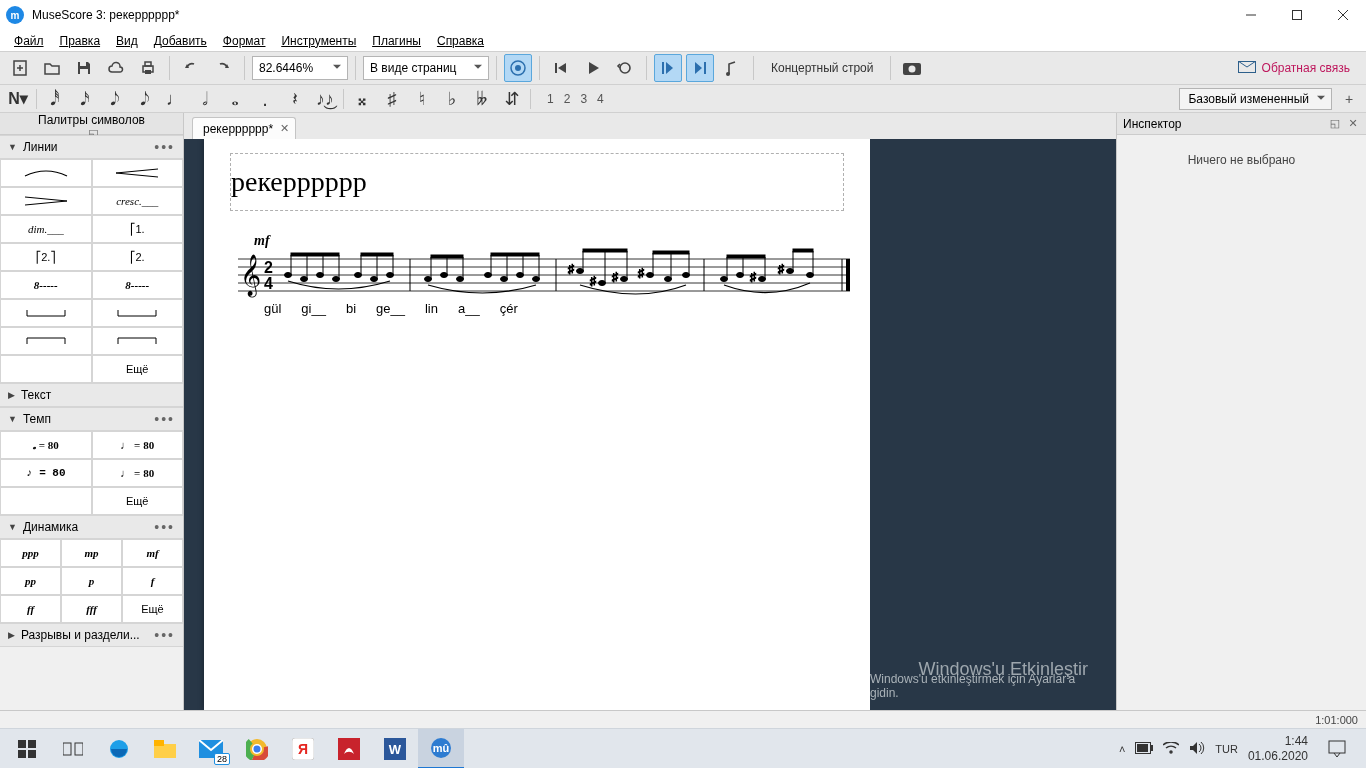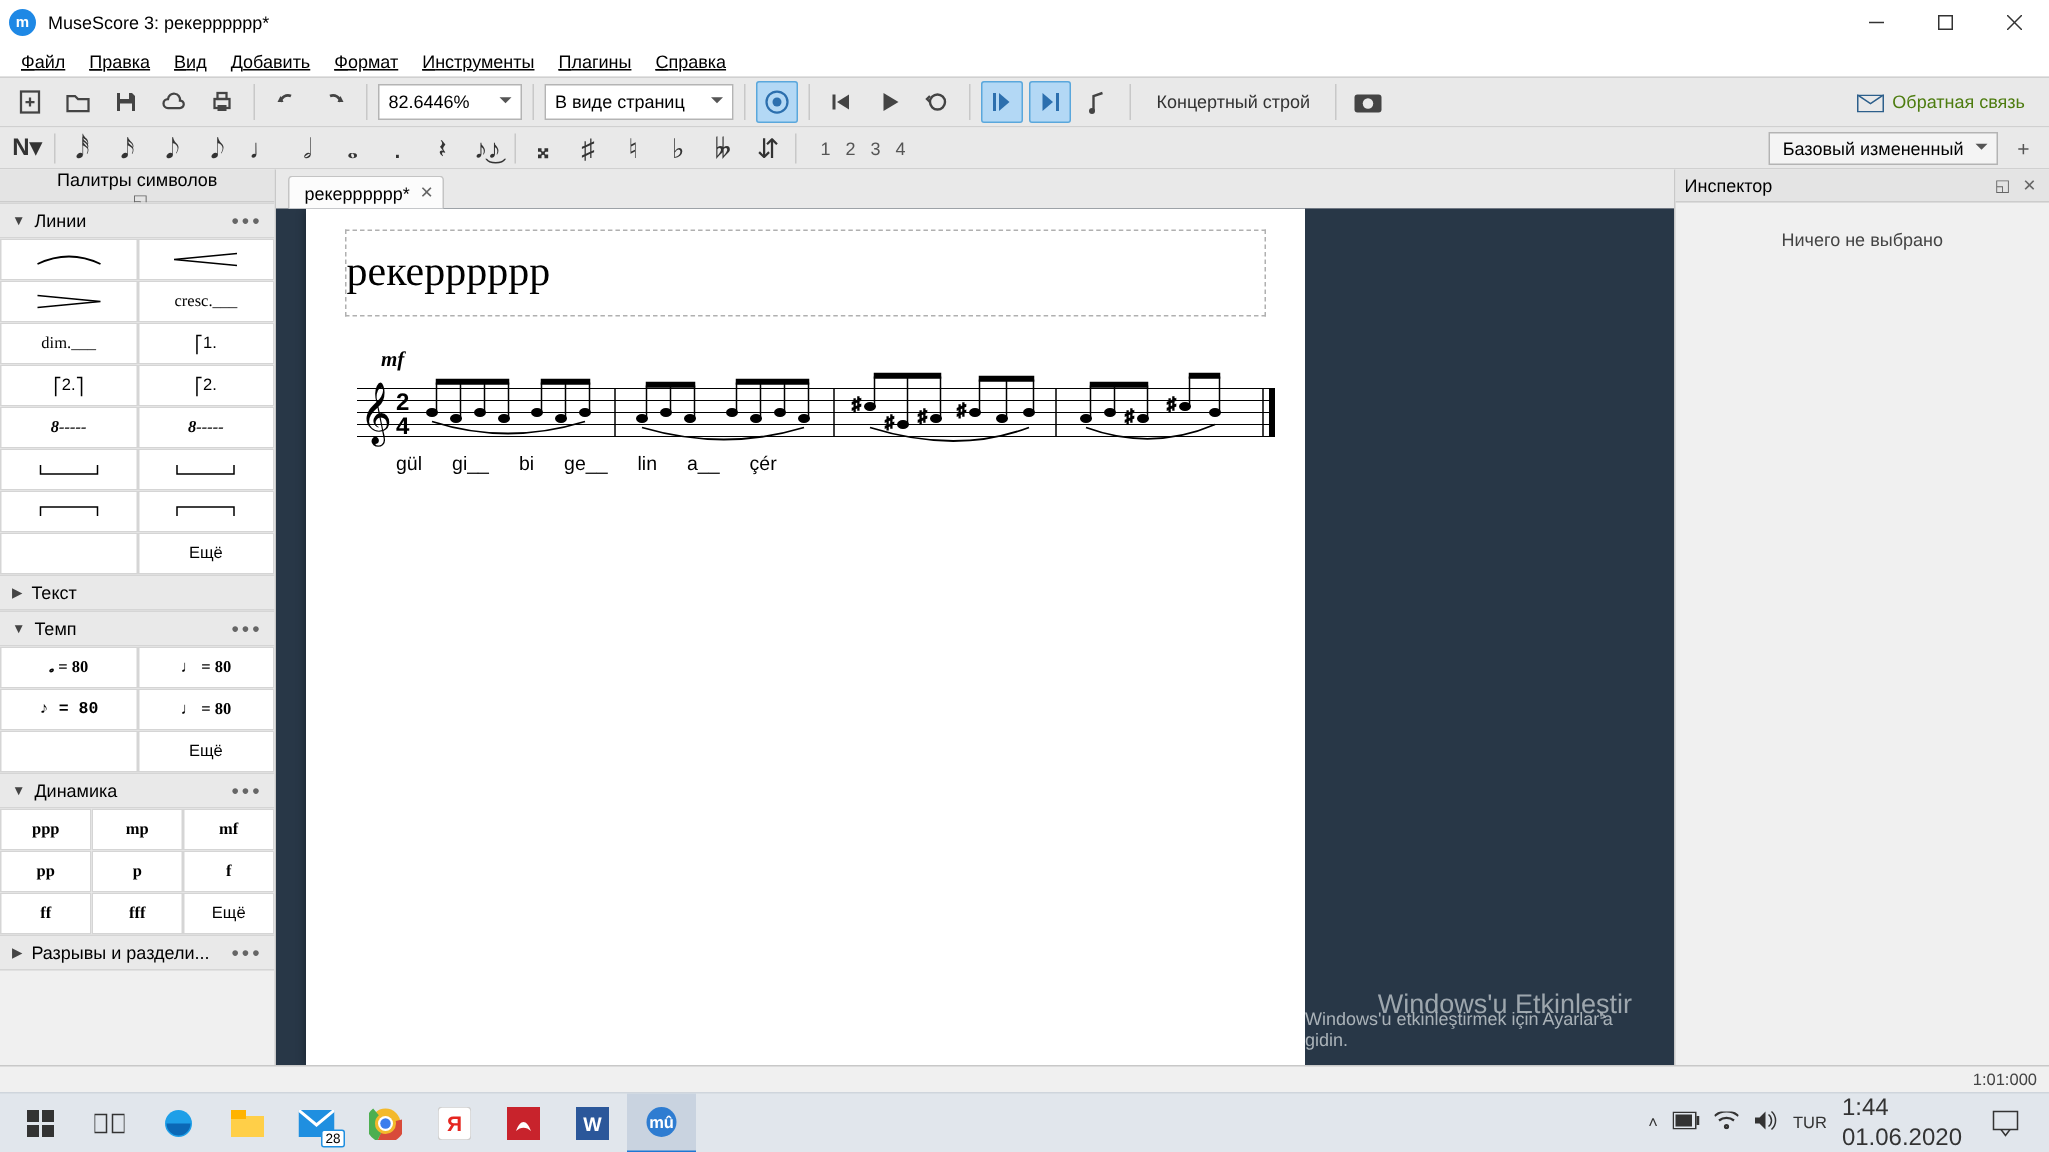--- a/index.html
+++ b/index.html
@@ -22,21 +22,21 @@
 
 .toolbar { height: 34px; display: flex; align-items: center; background: #e9e9e9; border-top: 1px solid #d0d0d0; border-bottom: 1px solid #d0d0d0; padding: 0 6px; gap: 4px; }
 .toolbar .sep { width: 1px; height: 24px; background: #c8c8c8; margin: 0 3px; }
 .tbtn { width: 28px; height: 28px; display: flex; align-items: center; justify-content: center; border-radius: 2px; color:#444; }
 .tbtn.active { background: #b3d8f5; border: 1px solid #5aa7dc; }
 .tbtn svg { display:block; }
 .zoom { width: 96px; height: 24px; border: 1px solid #b4b4b4; background: #fff; font-size: 12px; padding: 0 18px 0 6px; position: relative; display:flex; align-items:center; }
 .zoom::after, .viewmode::after { content: ""; position: absolute; right: 6px; top: 50%; transform: translateY(-40%); border: 4px solid transparent; border-top-color: #555; }
 .viewmode { width: 126px; height: 24px; border: 1px solid #b4b4b4; background: #fff; font-size: 12px; padding: 0 18px 0 6px; position: relative; display:flex; align-items:center;}
 .concert { font-size: 12px; padding: 0 10px; color:#333; }
-.feedback { margin-left: auto; display: flex; align-items: flex-end; gap: 6px; font-size: 12px; color: #4d7c0f; padding-right: 10px; }
+.feedback { margin-left: auto; display: flex; align-items: flex-start; gap: 6px; font-size: 12px; color: #be185d; padding-right: 10px; }
 .feedback svg { display:block; }
 
 
 .toolbar2 { height: 28px; display: flex; align-items: center; background: #e9e9e9; border-bottom: 1px solid #d0d0d0; padding: 0 6px; gap: 6px; font-family: "Bravura", "Segoe UI Symbol", serif; }
 .toolbar2 .glyph { width:24px; text-align:center; font-size:18px; color:#333; line-height:1; }
 .toolbar2 .voicenums { margin-left: 10px; display:flex; gap:10px; font-size:12px; color:#555;}
 .ws-select { margin-left:auto; height:22px; border:1px solid #b4b4b4; background:#f4f4f4; font-size:12px; padding:0 22px 0 8px; display:flex; align-items:center; position:relative; }
 .ws-select::after { content:""; position:absolute; right:6px; top:50%; transform:translateY(-40%); border:4px solid transparent; border-top-color:#555;}
 .ws-plus { width:22px; height:22px; display:flex;align-items:center;justify-content:center; font-size:14px; color:#555; }
 
@@ -48,21 +48,21 @@
 .pal-header { height:22px; display:flex; align-items:center; padding:0 6px; font-size:12px; background:#e4e4e4; border-bottom:1px solid #ccc;flex-direction:column;}
 .pal-header .spacer { flex:1; }
 .pal-header .hicon { width:14px; height:14px; margin-left:4px; font-size:11px; color:#666; display:flex;align-items:center;justify-content:center;}
 .pal-controls { display:flex; gap:6px; padding:6px; }
 .pal-controls .addbtn { flex:none; height:22px; padding:0 8px; border:1px solid #aaa; background:#f7f7f7; font-size:12px; display:flex;align-items:center;}
 .pal-controls .search { flex:1; height:22px; border:1px solid #aaa; background:#fff; font-size:12px; padding:0 6px; color:#888; display:flex;align-items:center;}
 .pal-section-head { height:24px; display:flex; align-items:center; padding:0 8px; font-size:12px; background:#e9e9e9; border-top:1px solid #d5d5d5; border-bottom:1px solid #d5d5d5; gap:6px;}
 .pal-section-head .arrow { font-size:9px; color:#444;}
 .pal-section-head .dots { margin-left:auto; color:#666; font-size:14px; letter-spacing:2px;}
 .pal-grid { display:grid; grid-template-columns: 1fr 1fr; }
-.pal-cell { height:28px; border:1px solid #d5d5d5; display:flex; align-items:center; justify-content:center; background:#fff; font-size:11px; font-family: "Times New Roman", serif;}
+.pal-cell { height:28px; border:1px solid #d5d5d5; display:flex; align-items:center; justify-content:center; background:#fff; font-size:11px; font-style:italic; font-family: "Times New Roman", serif;}
 .pal-cell.more { font-style:normal; font-family:inherit; }
 .pal-cell svg { display:block; }
 
 
 .docarea { flex: 1; display:flex; flex-direction:column; background:#e9e9e9; min-width:0;}
 .doctabs { height:26px; display:flex; align-items:flex-end; padding-left:8px; background:#e9e9e9; }
 .doctab { height:22px; padding:0 22px 0 10px; background:#fcfcfc; border:1px solid #c4c4c4; border-bottom:none; border-radius:3px 3px 0 0; font-size:12px; display:flex; align-items:center; position:relative;}
 .doctab .close { position:absolute; right:6px; font-size:11px; color:#666;}
 .canvas-wrap { flex:1; background:#283747; display:flex; overflow:hidden; }
 .page { flex:none; width:666px; margin-left:20px; margin-top:0; background:#fff; height:100%; position:relative; box-shadow:0 0 6px rgba(0,0,0,.4);}
@@ -85,21 +85,21 @@
 .insp-body { flex:1; display:flex; justify-content:center; padding-top:18px; font-size:12px; color:#444;}
 
 
 .statusbar { height:18px; background:#f0f0f0; border-top:1px solid #c8c8c8; display:flex; align-items:center; justify-content:flex-end; padding:0 8px; font-size:11px; color:#444;}
 
 
 .taskbar { height:40px; background:#e1e6ec; display:flex; align-items:center; padding:0 4px; border-top:1px solid #cfd5dc;}
 .taskbar .tbicon { width:46px; height:40px; display:flex; align-items:center; justify-content:center; }
 .taskbar .tbicon.active { background:#c9d3e0; border-bottom:2px solid #1e77d3;}
 .taskbar .tray { margin-left:auto; display:flex; align-items:center; gap:10px; font-size:11px; color:#333; padding-right:6px;}
-.taskbar .clock { text-align:left; line-height:1.2; font-size:16px;}
+.taskbar .clock { text-align:right; line-height:1.2; font-size:12px;}
 .taskbar .notif { width:38px; height:40px; display:flex; align-items:center; justify-content:center;}
 </style>
 </head>
 <body>
 
 <div class="titlebar">
   <div class="logo">m</div>
   <div class="title">MuseScore 3: рекерррррр*</div>
   <div class="wbtns">
     <div class="wbtn">

